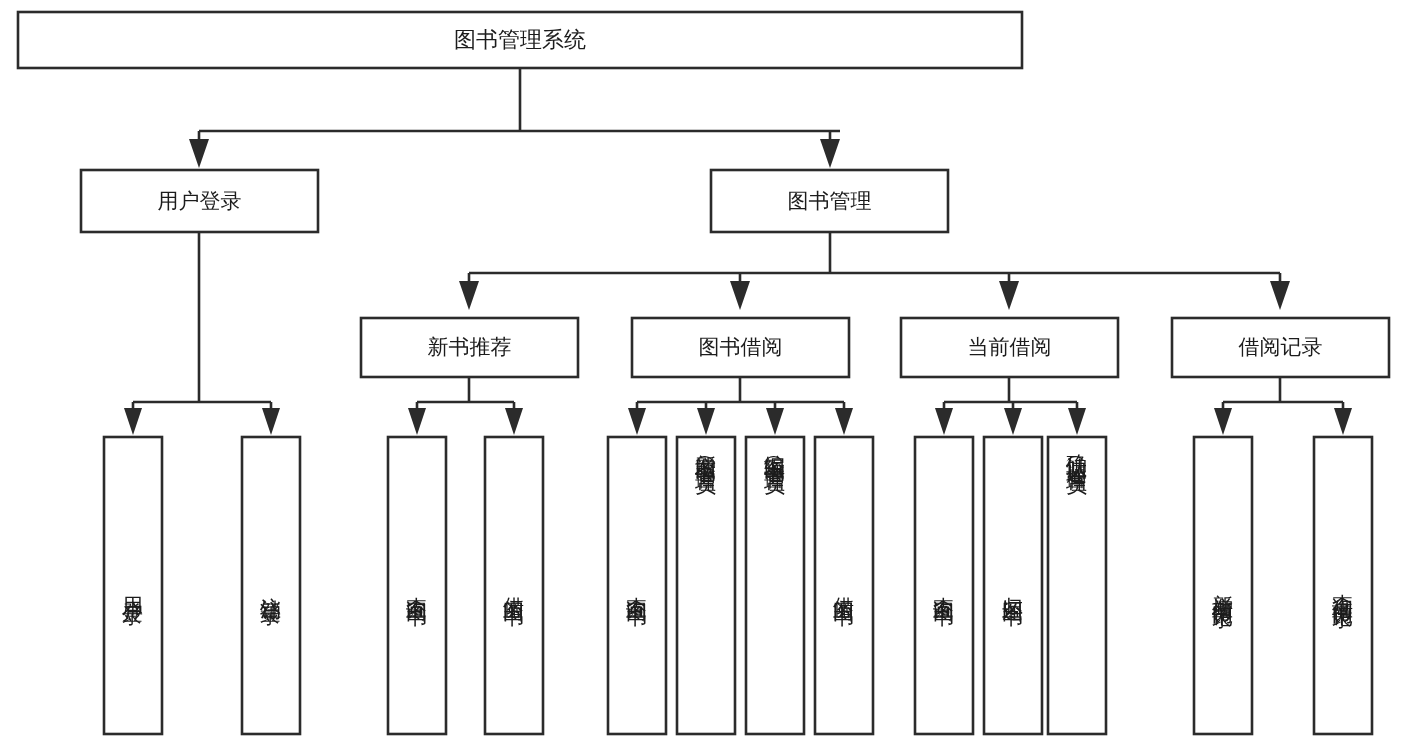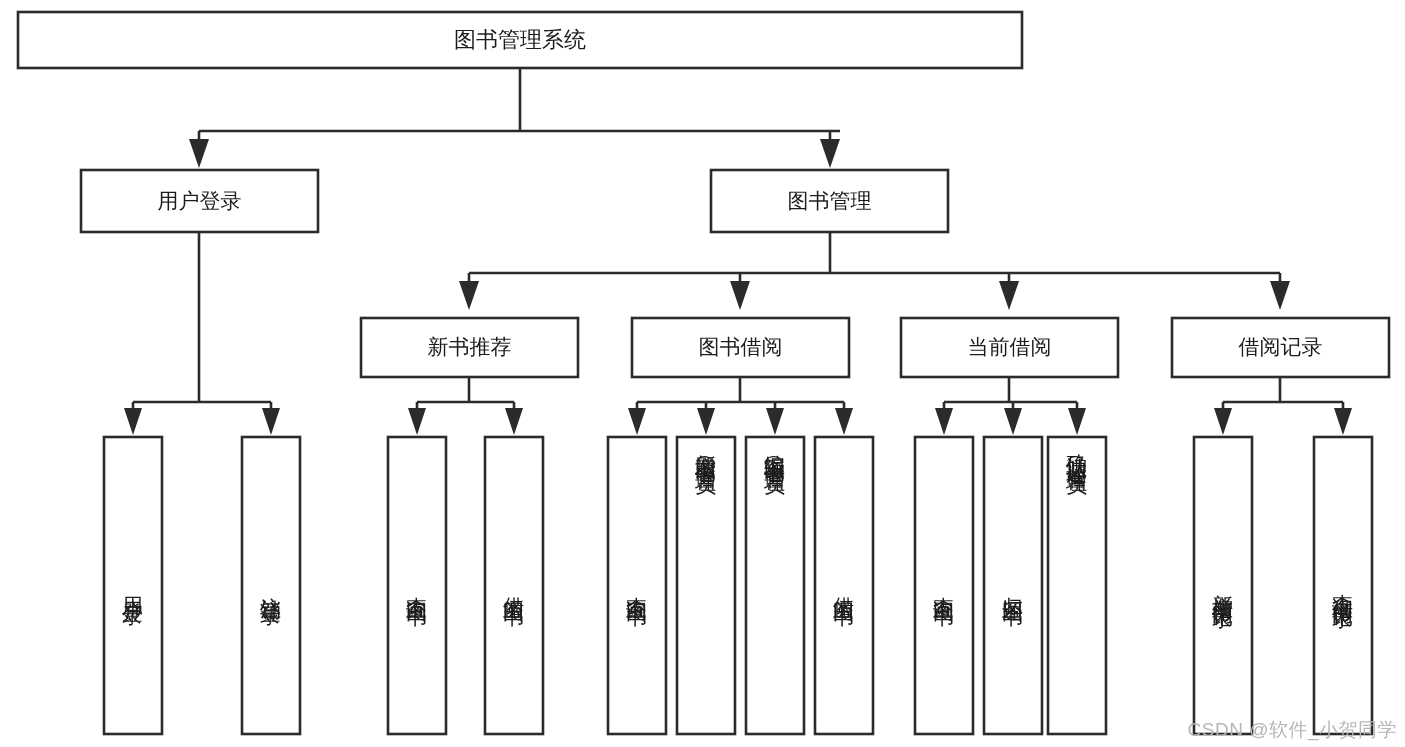--- a/index.html
+++ b/index.html
@@ -248,15 +248,14 @@
   </div>
 
   <div class="vert-box-inner" style="left:1194px; top:437px; width:58px; height:297px;">
     <span class="vert-label">新增借阅记录</span>
   </div>
   <div class="vert-box-inner" style="left:1314px; top:437px; width:58px; height:297px;">
     <span class="vert-label">查询借阅记录</span>
   </div>
 
   
-  <div class="watermark">CSDN @软件_小贺同学</div>
 
 </div>
 
 </body></html>

